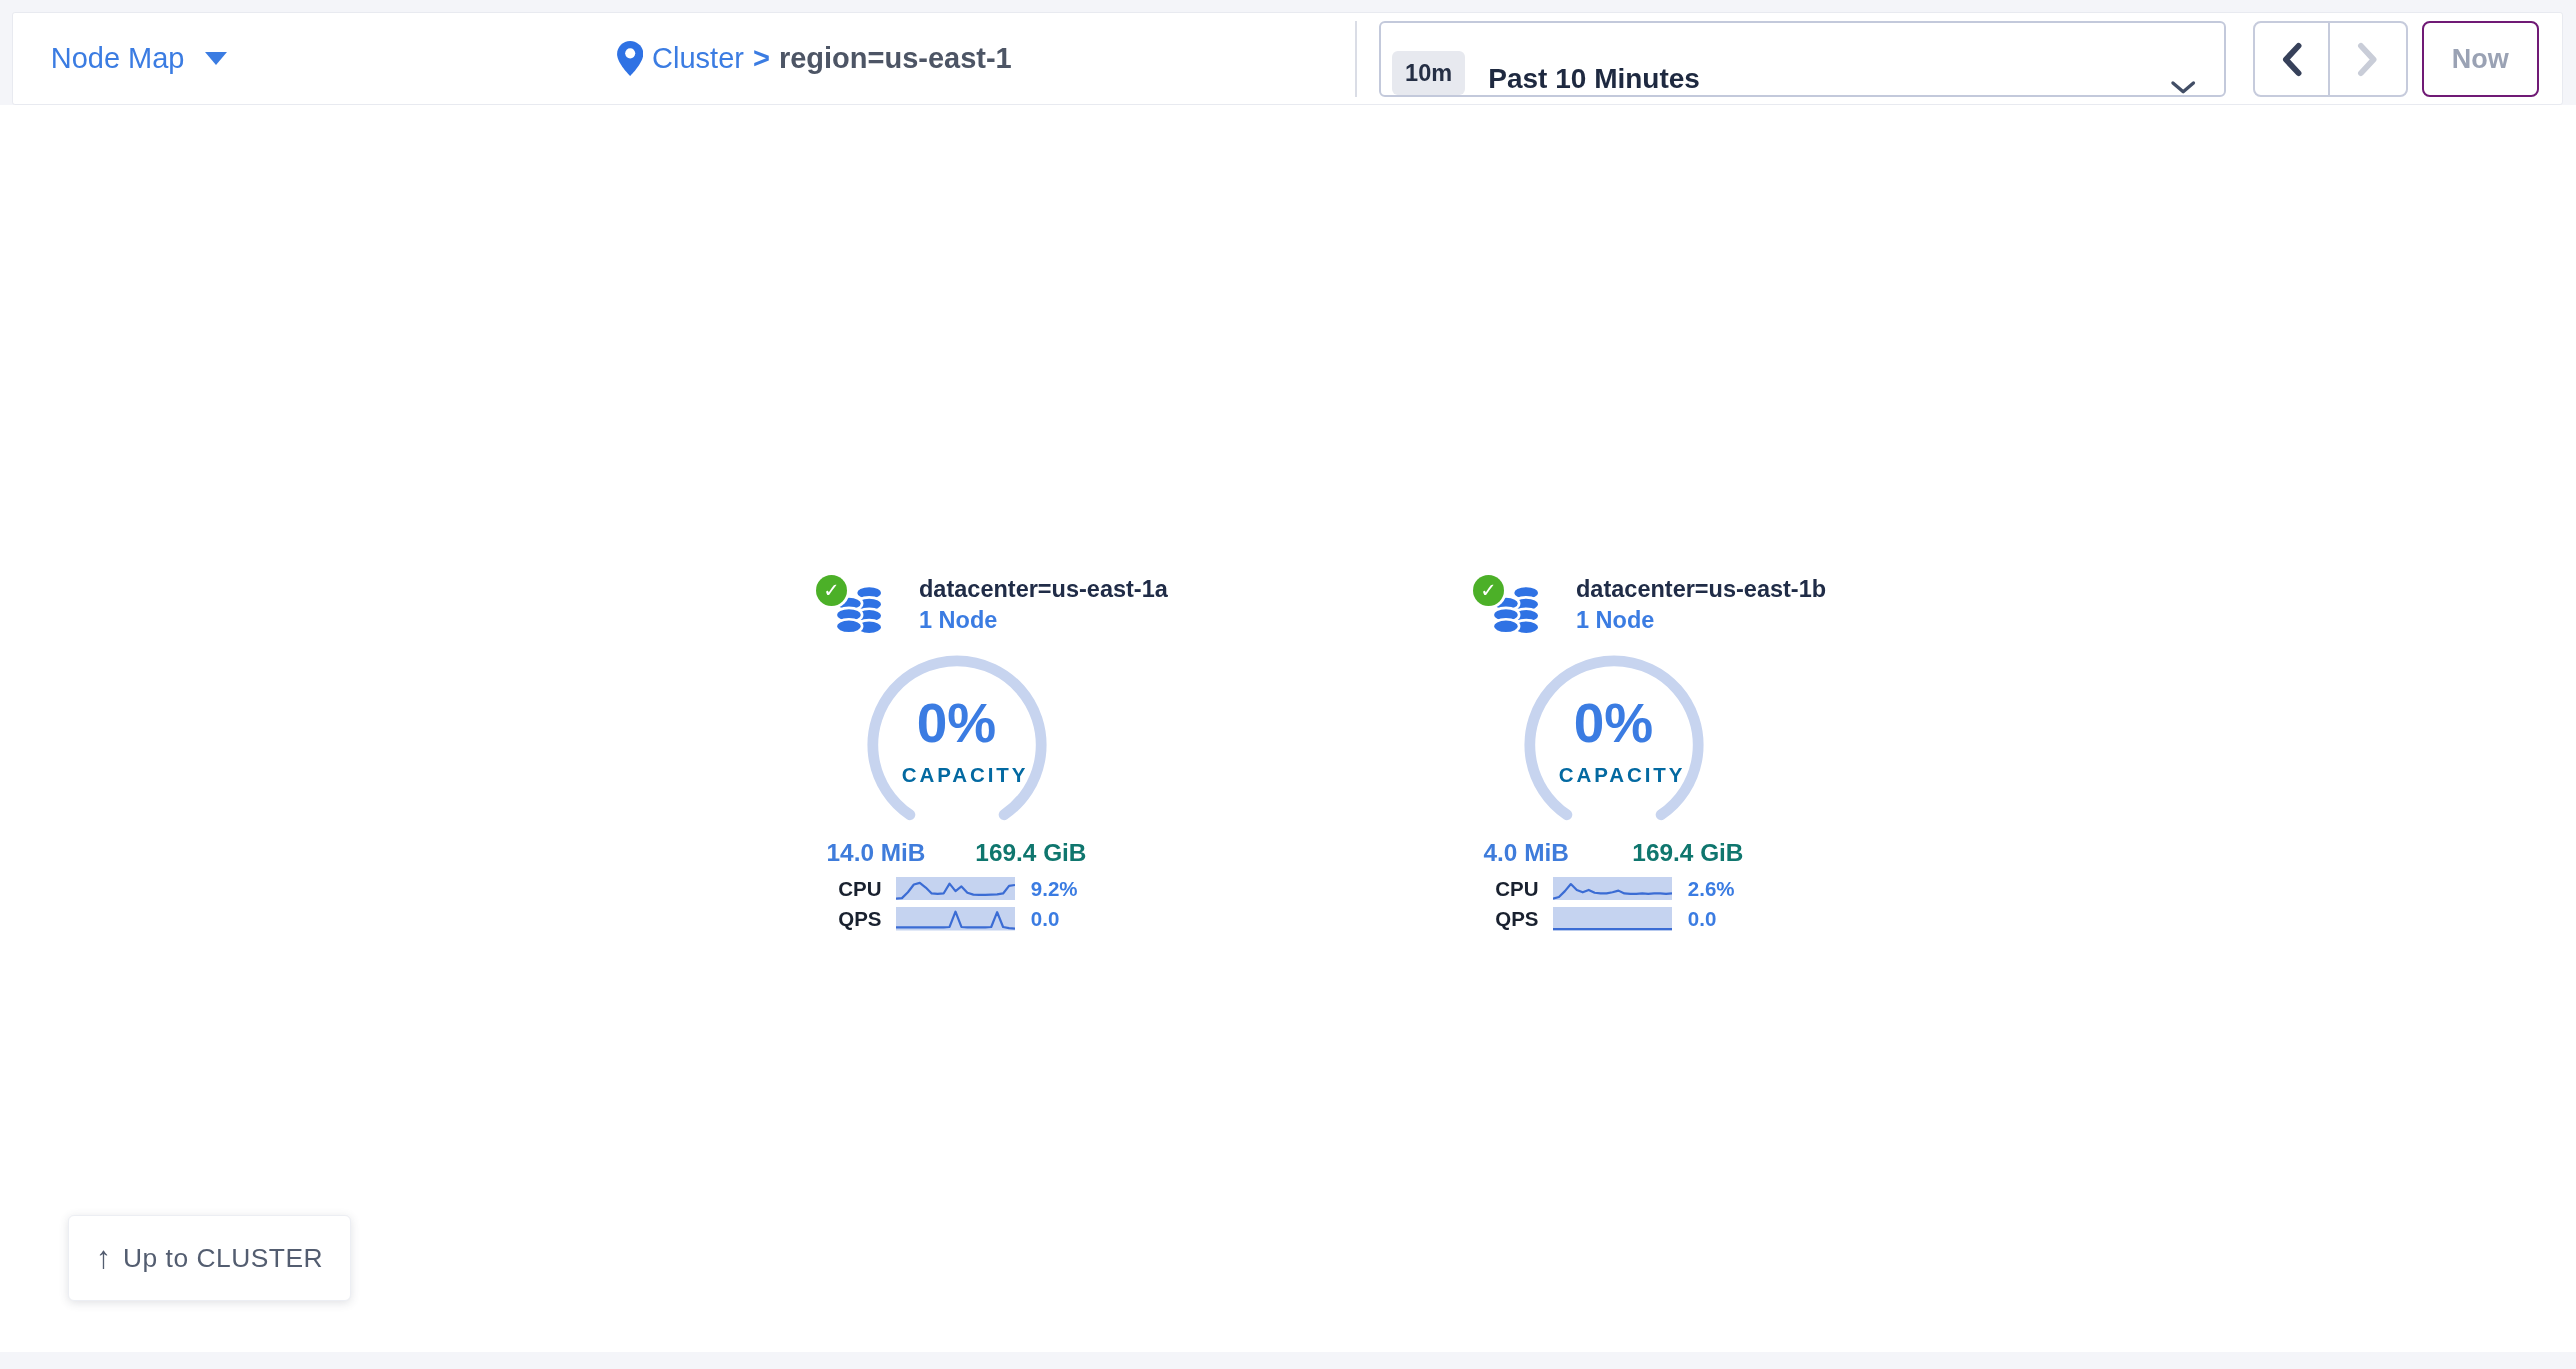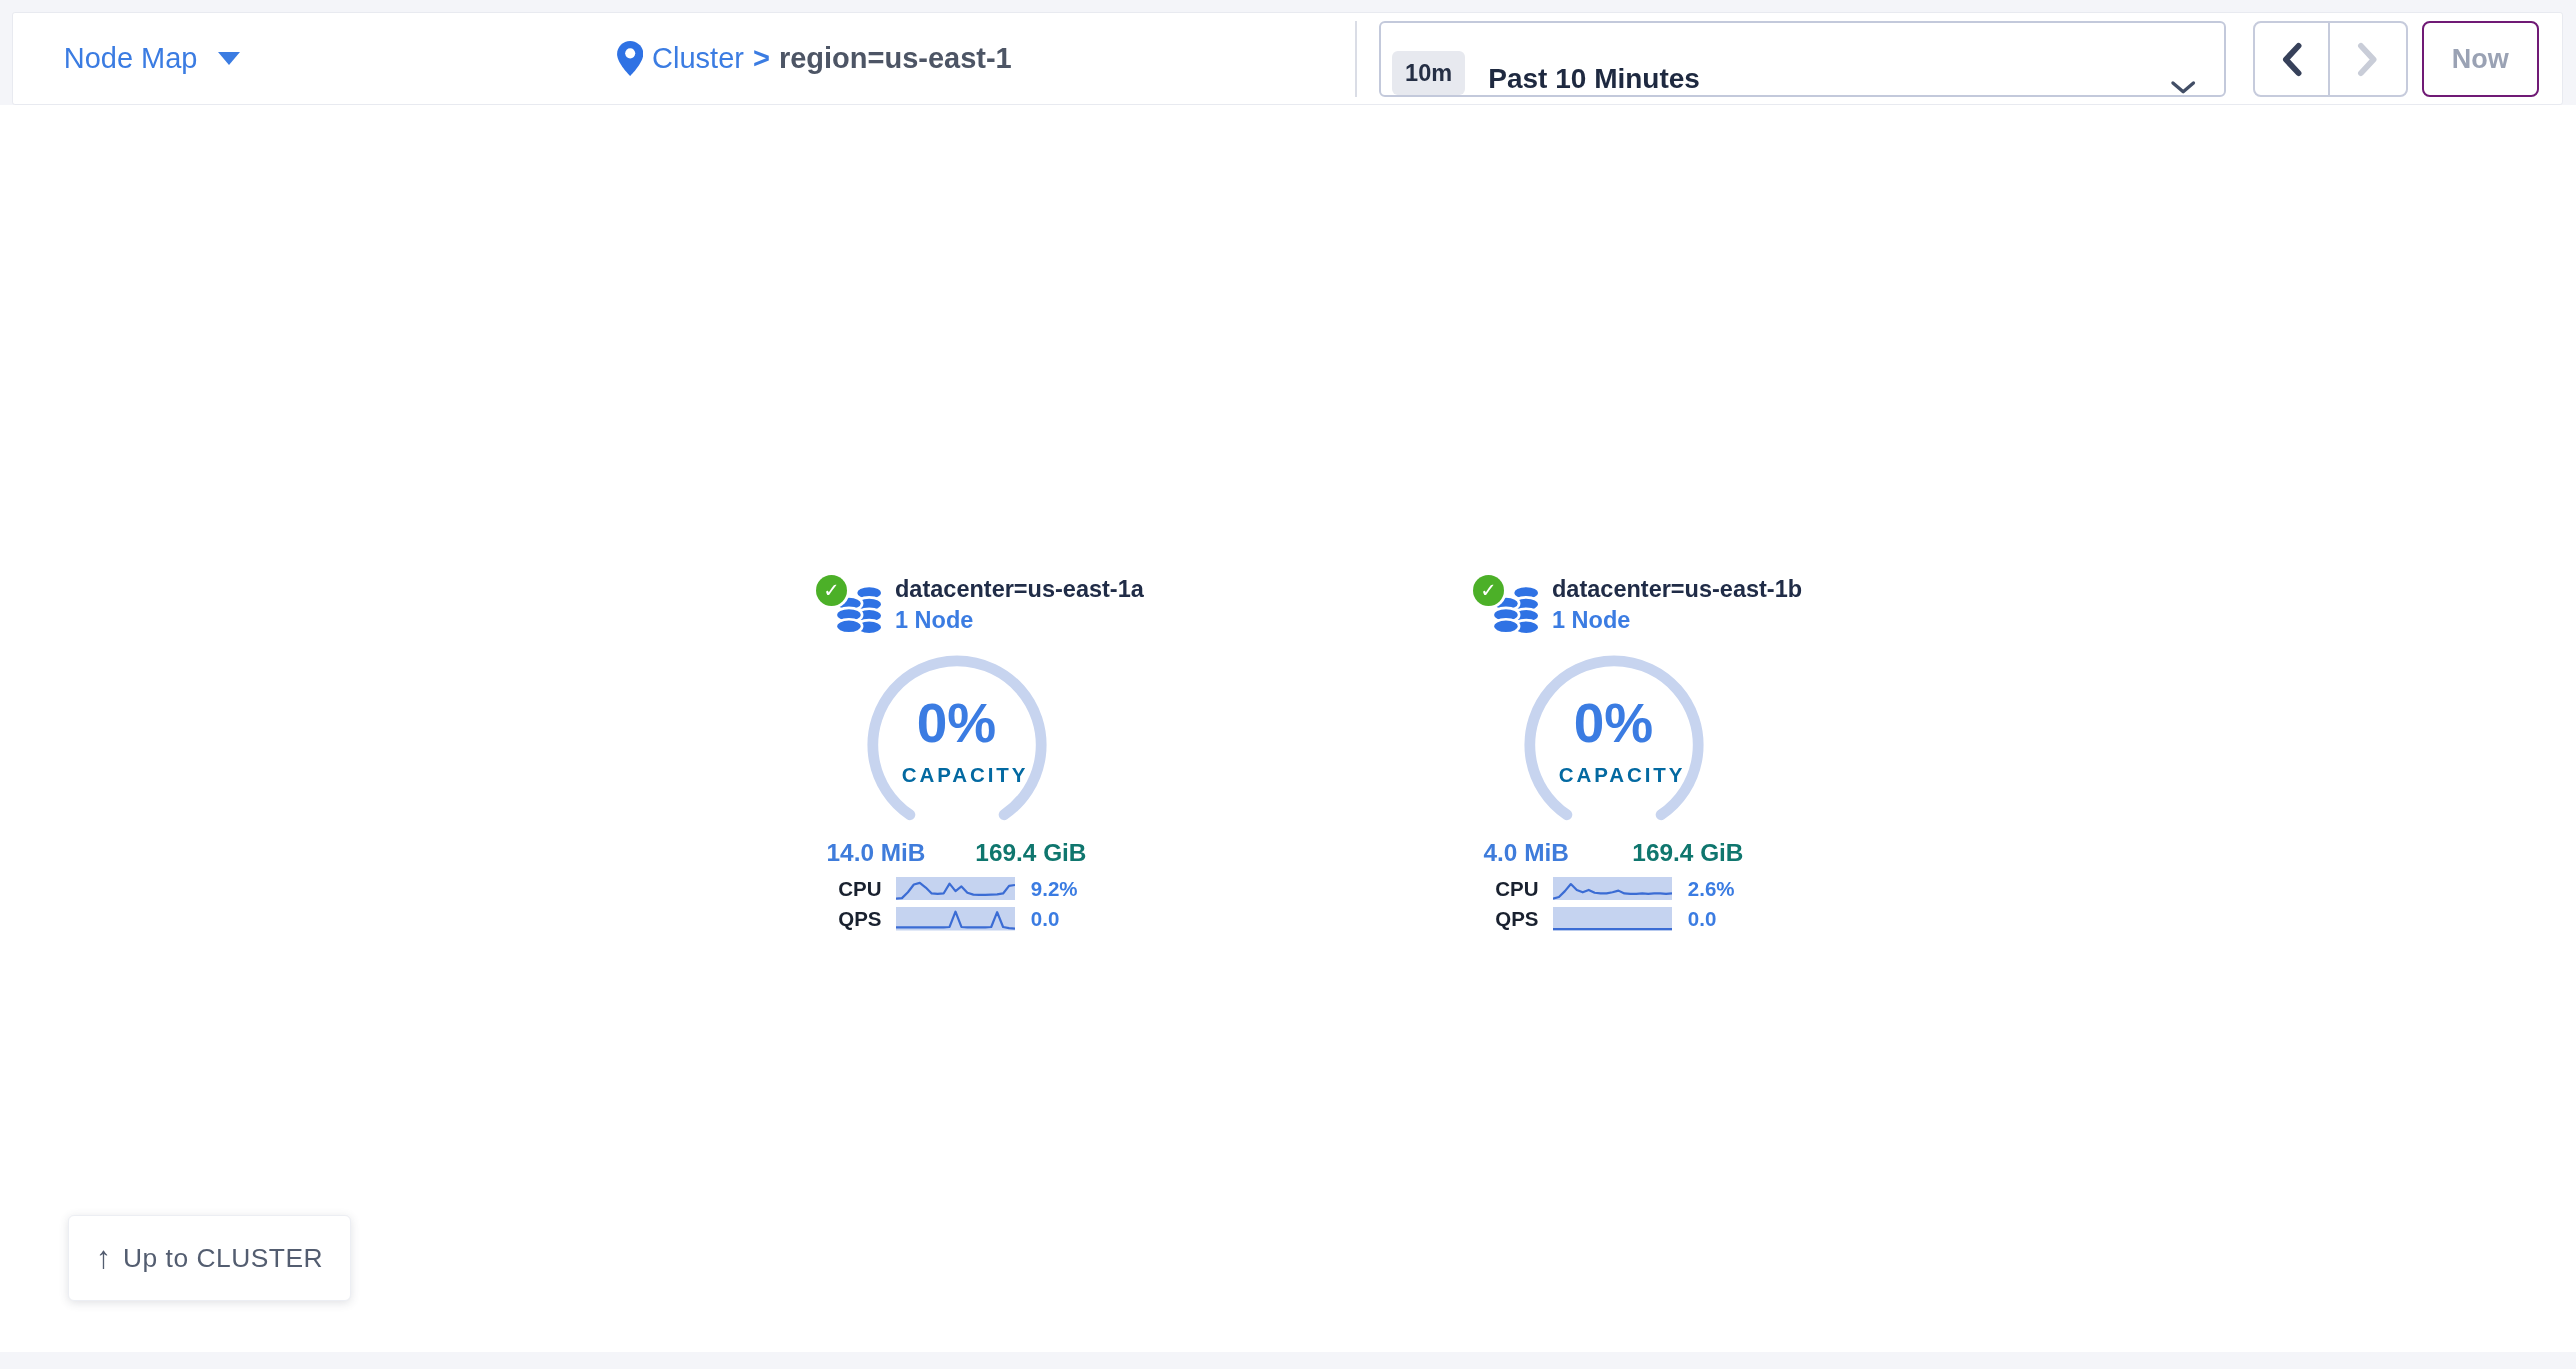--- a/index.html
+++ b/index.html
@@ -13,21 +13,21 @@
   .main-canvas {
     position:absolute; left:0; top:105px; width:2576px; height:1247px;
     background:#ffffff;
   }
   
   .topbar {
     position:absolute; left:11.7px; top:11.7px; width:2551px; height:93px;
     background:#ffffff; border:1px solid #e8eaf0; border-radius:2.9px;
   }
   .view-selector {
-    position:absolute; left:51px; top:0; height:100%;
+    position:absolute; left:38px; top:0; height:100%;
     display:flex; align-items:center; gap:20px; cursor:pointer;
   }
   .view-selector .label { font-size:29px; font-weight:500; color:#3b7ce2; }
   .caret-down {
     width:0; height:0;
     border-left:11.7px solid transparent; border-right:11.7px solid transparent;
     border-top:13.7px solid #3b7ce2;
   }
   .breadcrumb {
     position:absolute; left:604px; top:0; height:100%;
@@ -69,21 +69,21 @@
   .dc-card.a { left:810px; }
   .dc-card.b { left:1467px; }
   .dc-head { position:relative; height:70px; }
   .dc-check {
     position:absolute; left:5.9px; top:2.9px; width:31px; height:31px;
     background:#4cb028; border-radius:50%; box-shadow:0 0 0 2.9px #fff;
     color:#fff; font-size:19.6px; font-weight:700;
     display:flex; align-items:center; justify-content:center; z-index:2;
   }
   .dc-icon { position:absolute; left:23.5px; top:9.8px; z-index:1; }
-  .dc-titles { margin-left:85px; padding-top:1px; }
+  .dc-titles { margin-left:109px; padding-top:1px; }
   .dc-title { font-size:23.5px; font-weight:700; color:#202c47; line-height:32px; white-space:nowrap; }
   .dc-subtitle { font-size:23.5px; font-weight:700; color:#3b7ce2; line-height:30px; }
   .gauge { position:relative; width:196px; height:184px; margin:9.8px auto 0; }
   .gauge-pct {
     position:absolute; left:0; right:0; top:39px; text-align:center;
     font-size:55px; font-weight:700; color:#3b7ce2;
   }
   .gauge-cap {
     position:absolute; left:17px; right:0; top:111px; text-align:center;
     font-size:20.5px; font-weight:700; color:#0369a1; letter-spacing:2.9px;

